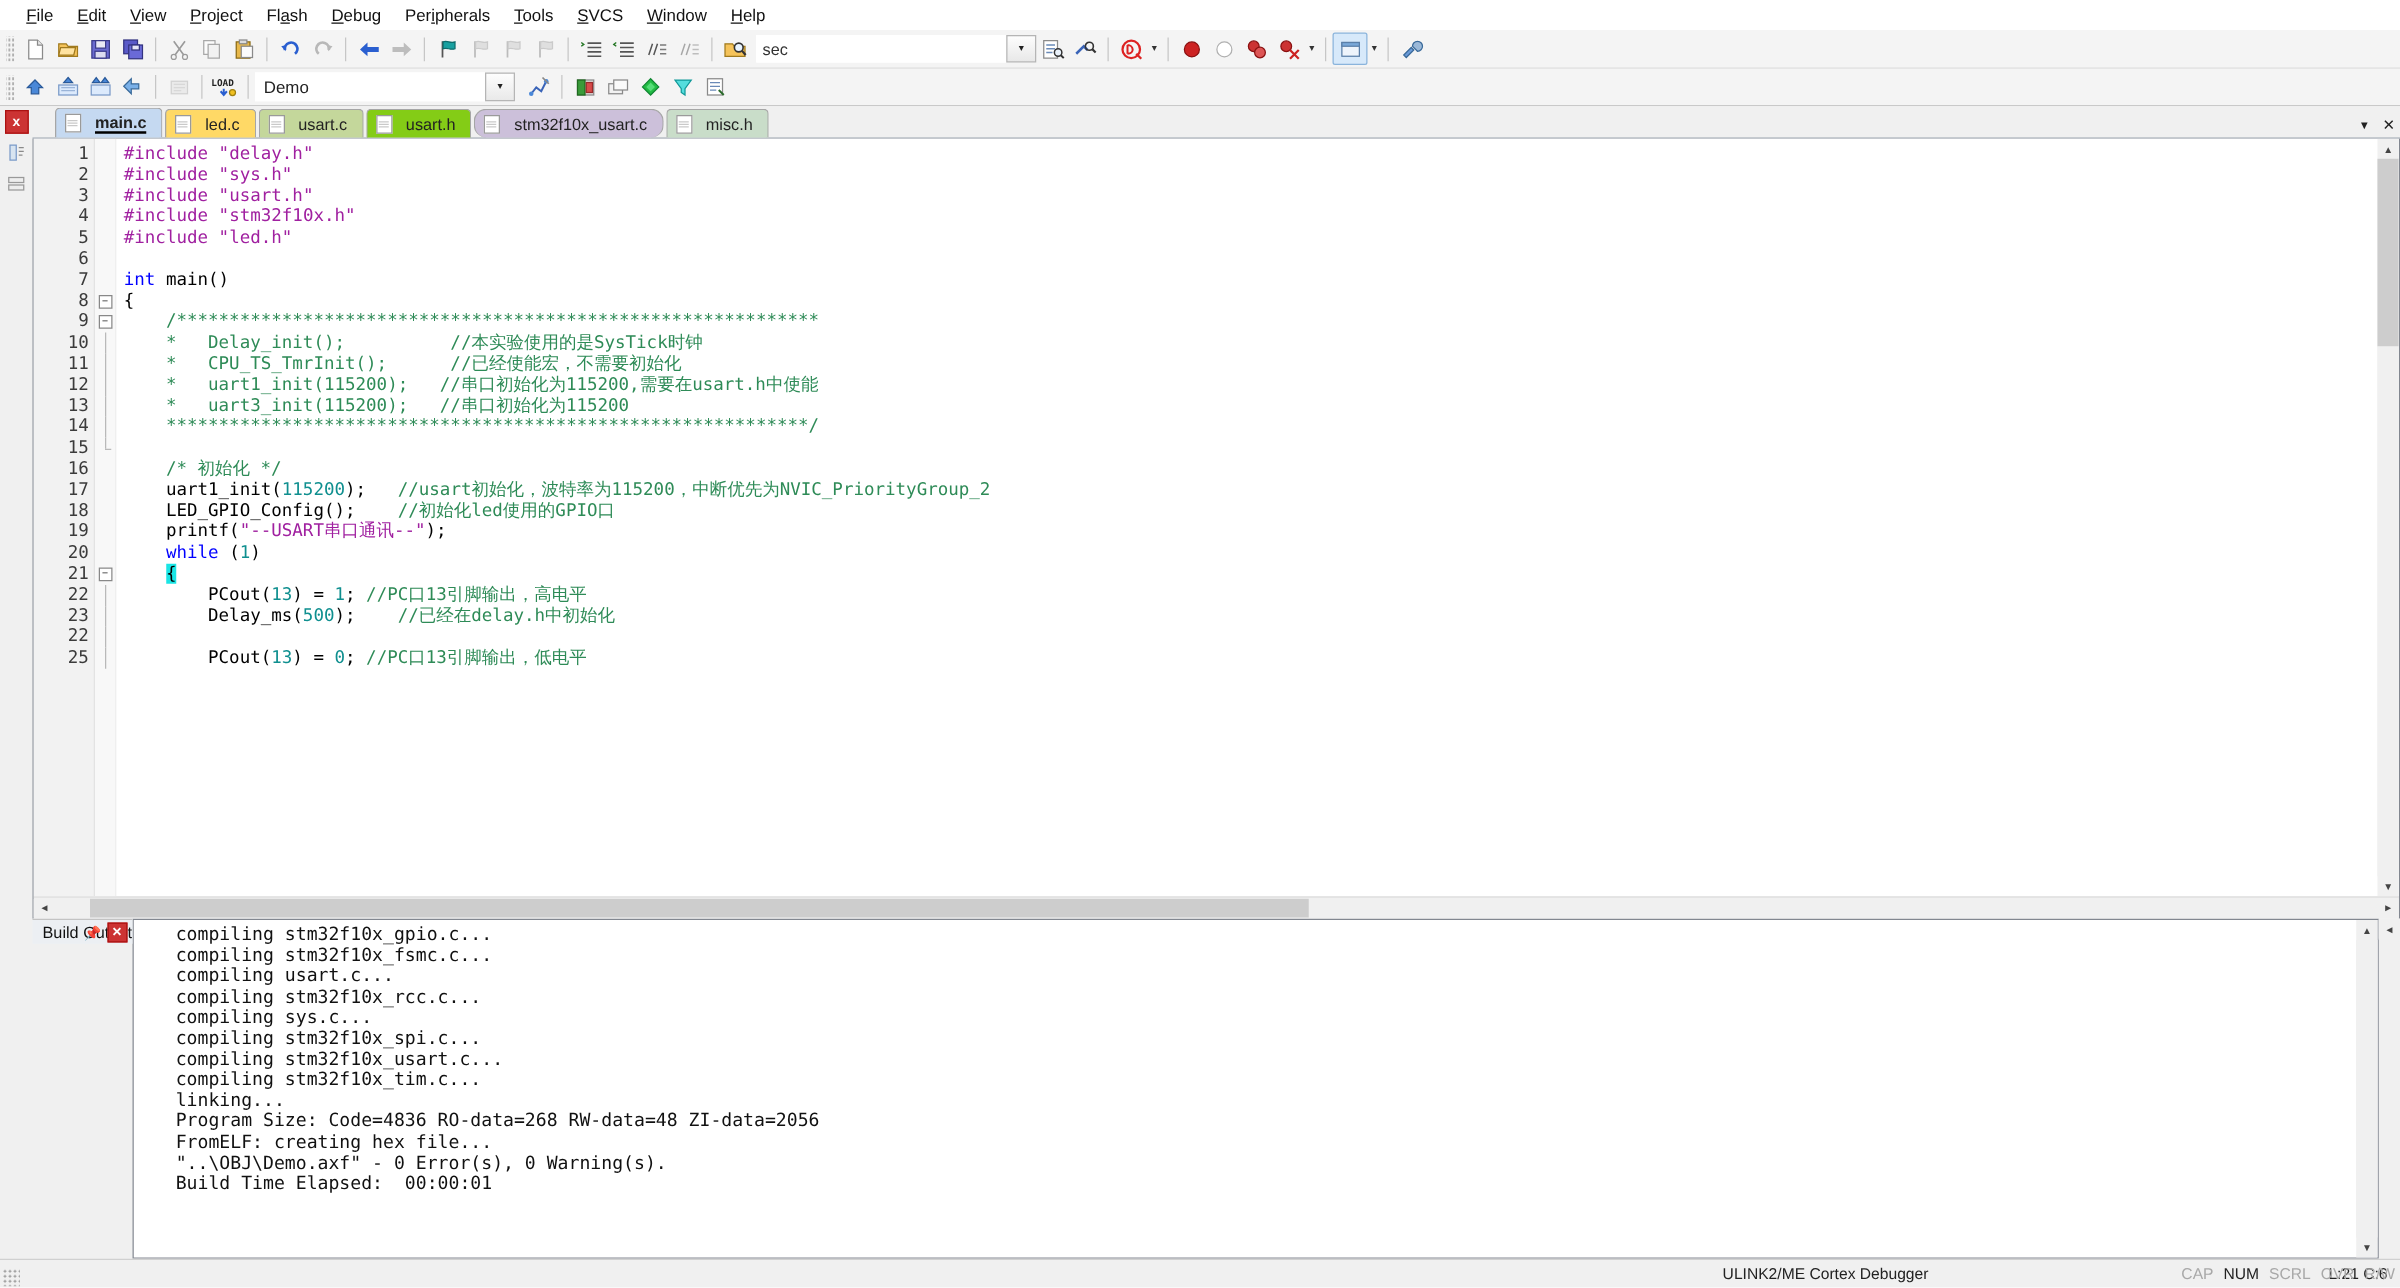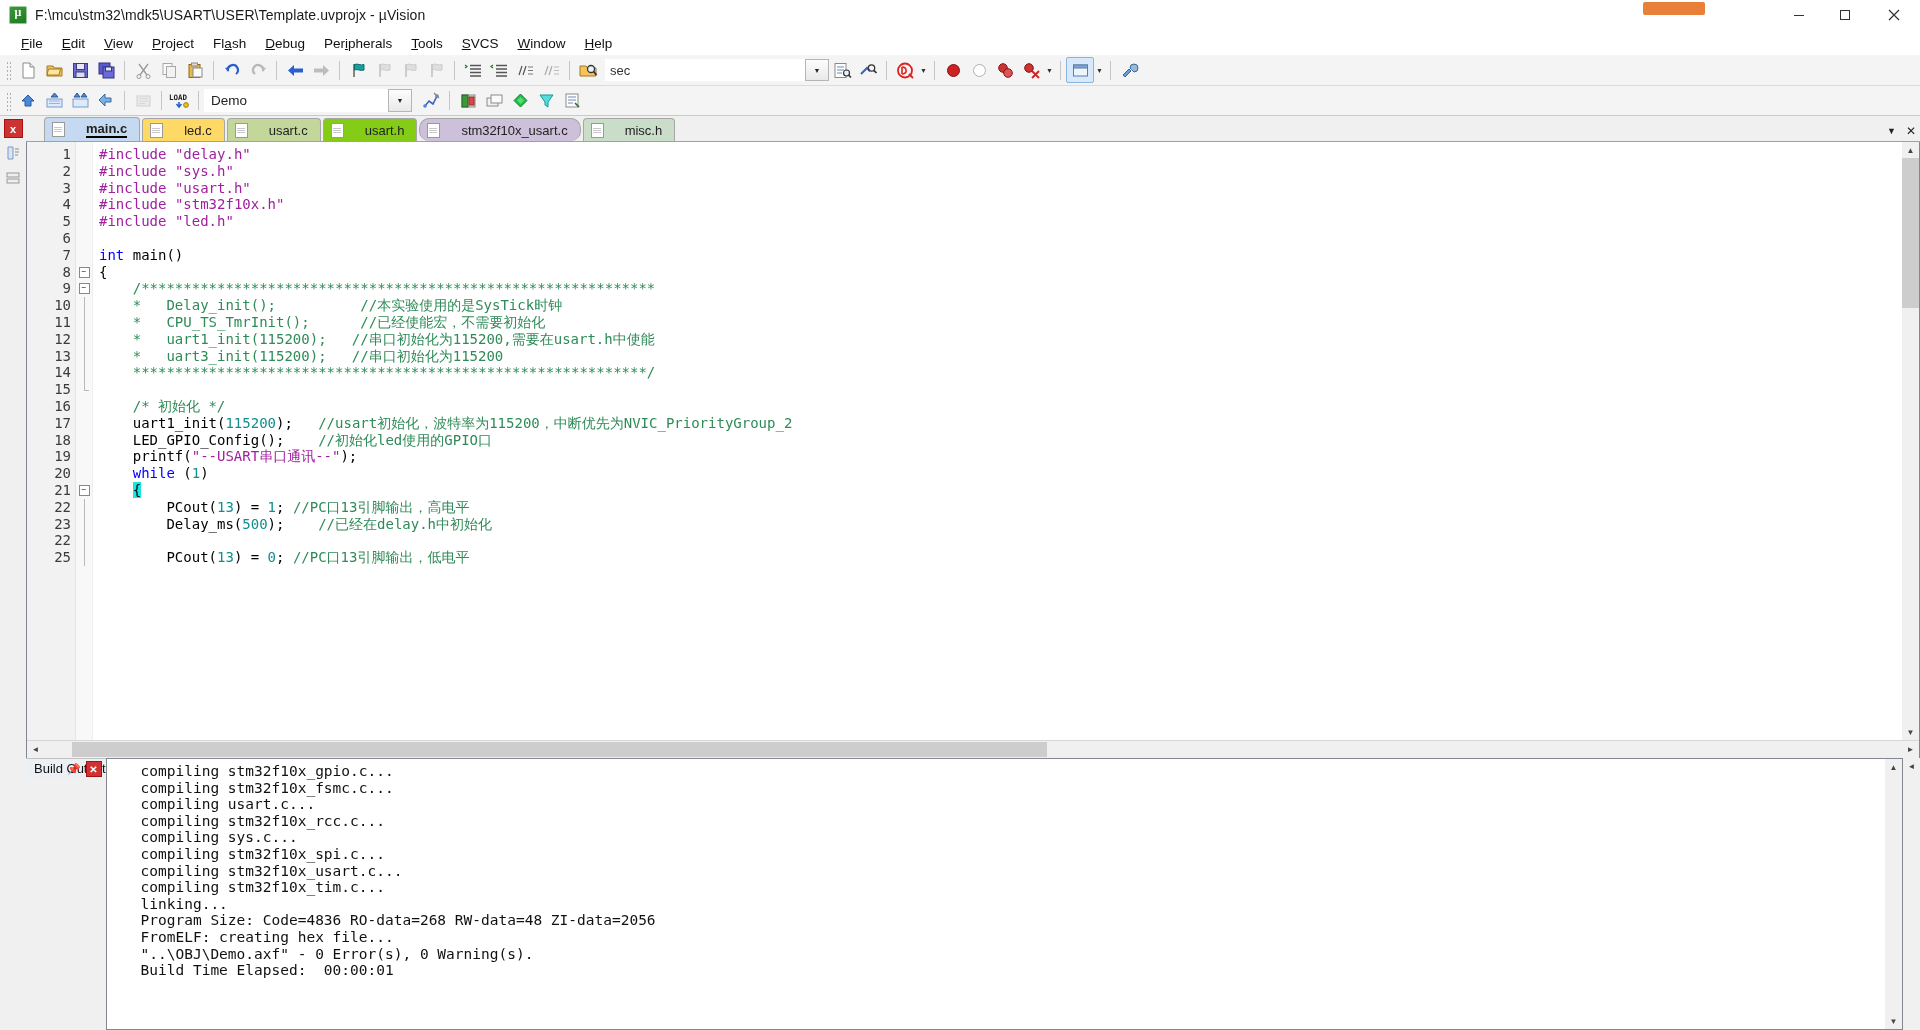--- a/index.html
+++ b/index.html
@@ -60,21 +60,21 @@
   .body{flex:1;display:flex;min-height:0;background:#f0f0f0;}
   .left-rail{width:26px;background:#f0f0f0;display:flex;flex-direction:column;align-items:center;flex:none;padding-top:3px;}
   .rail-close{width:17px;height:17px;background:#c33;color:#fff;font-size:11px;font-weight:bold;
               display:flex;align-items:center;justify-content:center;border:1px solid #a11;}
   .rail-ico{width:20px;height:22px;display:flex;align-items:center;justify-content:center;margin-top:4px;}
   .center{flex:1;display:flex;flex-direction:column;min-width:0;}
 
   
   .tabstrip{height:25px;background:#f0f0f0;display:flex;align-items:flex-end;position:relative;flex:none;
             border-bottom:1px solid #9aa3ad;}
-  .tab{height:22px;display:flex;align-items:center;gap:21px;padding:0 12px 0 7px;margin-right:2px;
+  .tab{height:22px;display:flex;align-items:center;gap:11px;padding:0 12px 0 7px;margin-right:2px;
        border:1px solid #a6a6a6;border-bottom:none;border-radius:4px 4px 0 0;font-size:13px;color:#222;
        white-space:nowrap;position:relative;}
   .tab .doc{width:11px;height:13px;background:#fff;border:1px solid #9a9a9a;position:relative;flex:none;}
   .tab .doc:after{content:"";position:absolute;left:1px;top:2px;right:2px;height:1px;
                   box-shadow:0 0 0 0 #aaa,0 2px 0 0 #c9c9c9,0 4px 0 0 #c9c9c9,0 6px 0 0 #c9c9c9;}
   .tab.active{font-weight:bold;height:23px;}
   .tab.active .lbl{border-bottom:2px solid #000;padding-bottom:0px;}
   .tabstrip-right{position:absolute;right:4px;bottom:3px;display:flex;align-items:center;gap:10px;}
   .ts-btn{font-size:9px;color:#222;}
 
@@ -133,42 +133,20 @@
   .st-grip{position:absolute;left:2px;bottom:1px;width:14px;height:14px;
            background-image:radial-gradient(#9a9a9a 1px,transparent 1px);background-size:4px 4px;}
   .st-right{position:absolute;right:4px;display:flex;align-items:center;gap:8px;}
   .st-dim{color:#a8a8a8;}
 </style>
 </head>
 <body>
 
 <div class="app">
 
-  <div class="titlebar">
-    <div class="app-icon"></div>
-    <div class="title-text">F:\mcu\stm32\mdk5\USART\USER\Template.uvprojx - µVision</div>
-    <div class="orange-pill"></div>
-    <div class="win-ctrl">
-      <div class="win-btn">
-        <svg width="12" height="12" viewBox="0 0 12 12">
-            <rect x="1" y="6" width="10" height="1" fill="#333"></rect>
-          </svg>
-      </div>
-      <div class="win-btn">
-        <svg width="12" height="12" viewBox="0 0 12 12">
-            <rect x="1.5" y="1.5" width="9" height="9" fill="none" stroke="#333" stroke-width="1"></rect>
-          </svg>
-      </div>
-      <div class="win-btn close">
-        <svg width="12" height="12" viewBox="0 0 12 12">
-            <path d="M1 1 L11 11 M11 1 L1 11" stroke="#333" stroke-width="1.2"></path>
-          </svg>
-      </div>
-    </div>
-  </div>
 
   <div class="menubar">
     <div class="menu-item"><u>F</u>ile</div>
     <div class="menu-item"><u>E</u>dit</div>
     <div class="menu-item"><u>V</u>iew</div>
     <div class="menu-item"><u>P</u>roject</div>
     <div class="menu-item">Fl<u>a</u>sh</div>
     <div class="menu-item"><u>D</u>ebug</div>
     <div class="menu-item">Per<u>i</u>pherals</div>
     <div class="menu-item"><u>T</u>ools</div>
@@ -647,14 +625,28 @@
         </div>
         <div class="panel-foot">
           <div class="hs-arrow">◄</div>
           <div class="hs-track"></div>
         </div>
       </div>
 
     </div>
   </div>
 
+  <div class="statusbar">
+    <div class="st-grip"></div>
+    <div style="flex:1;"></div>
+    <div class="st-seg">ULINK2/ME Cortex Debugger</div>
+    <div style="width:300px;"></div>
+    <div class="st-seg">L:21 C:6</div>
+    <div class="st-right">
+      <span class="st-dim">CAP</span>
+      <span>NUM</span>
+      <span class="st-dim">SCRL</span>
+      <span class="st-dim">OVR</span>
+      <span class="st-dim">R/W</span>
+    </div>
+  </div>
 
 </div>
 
 </body></html>

